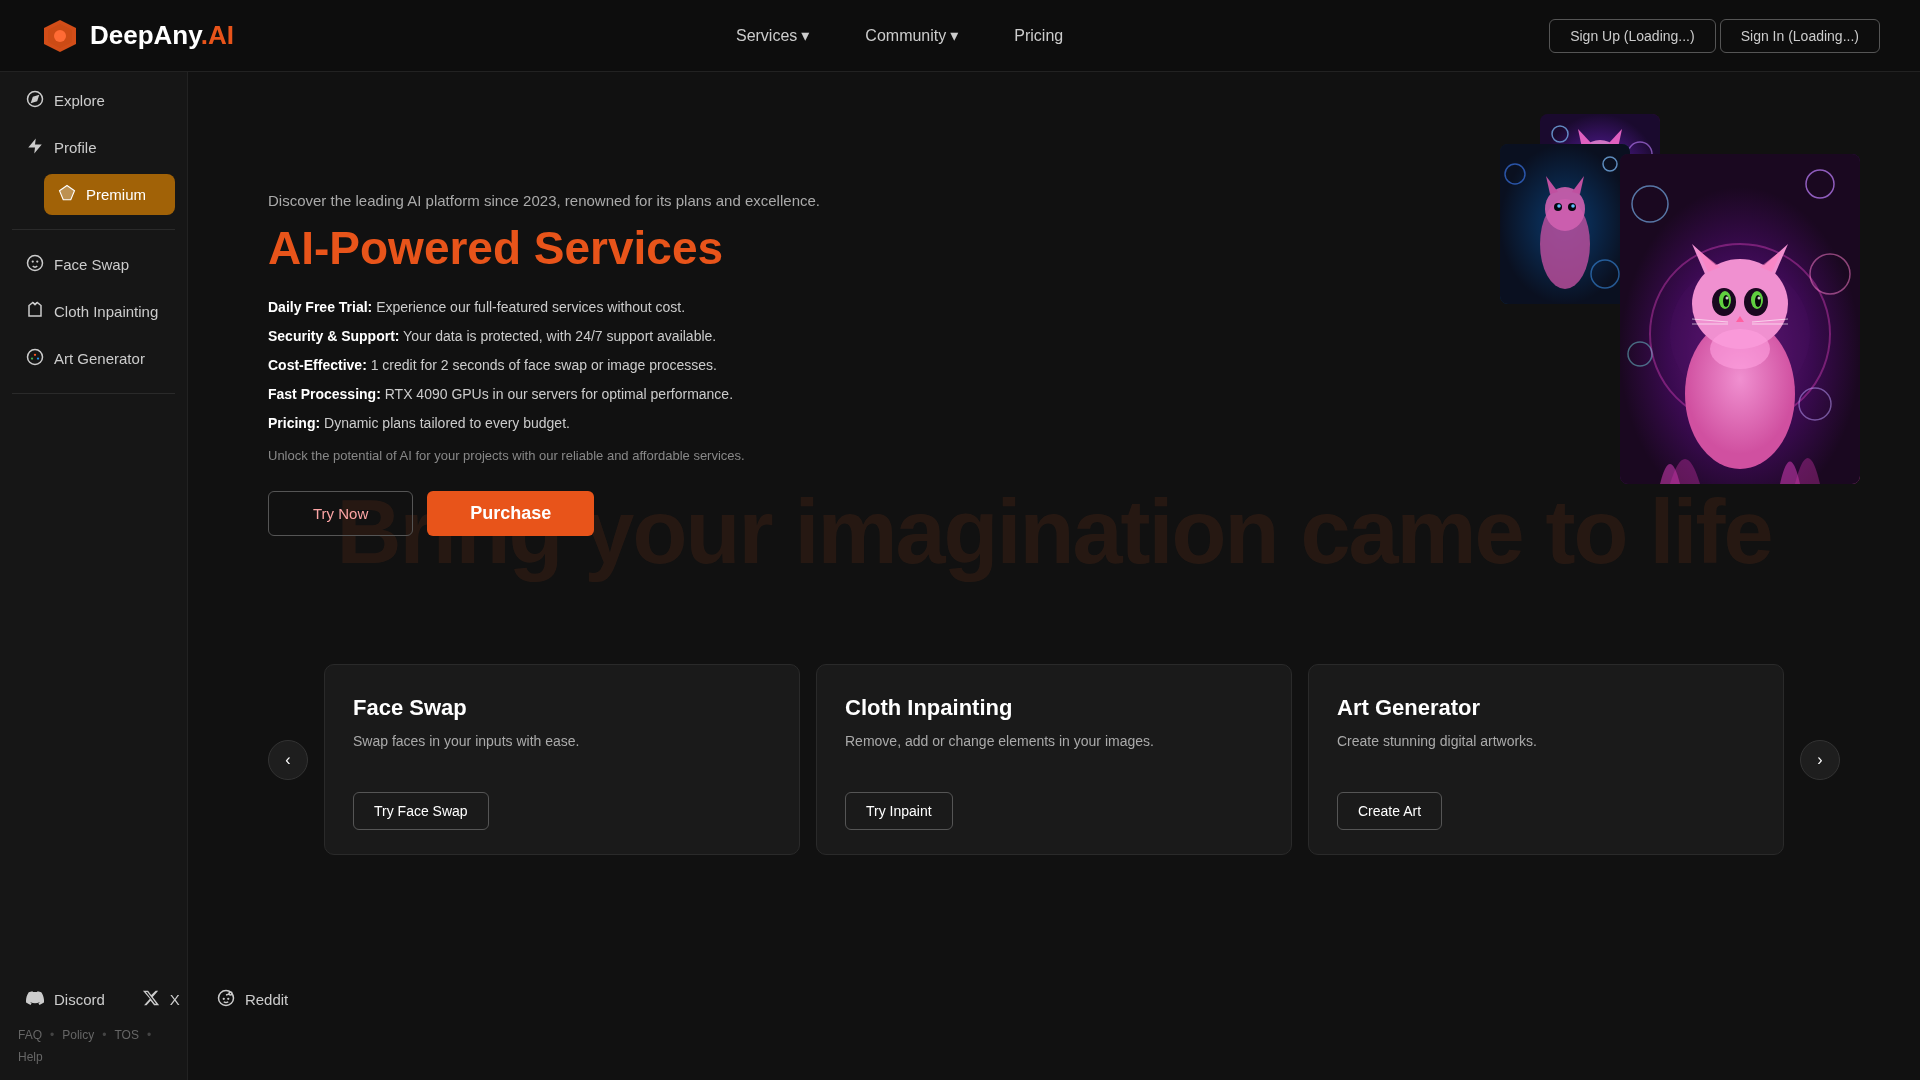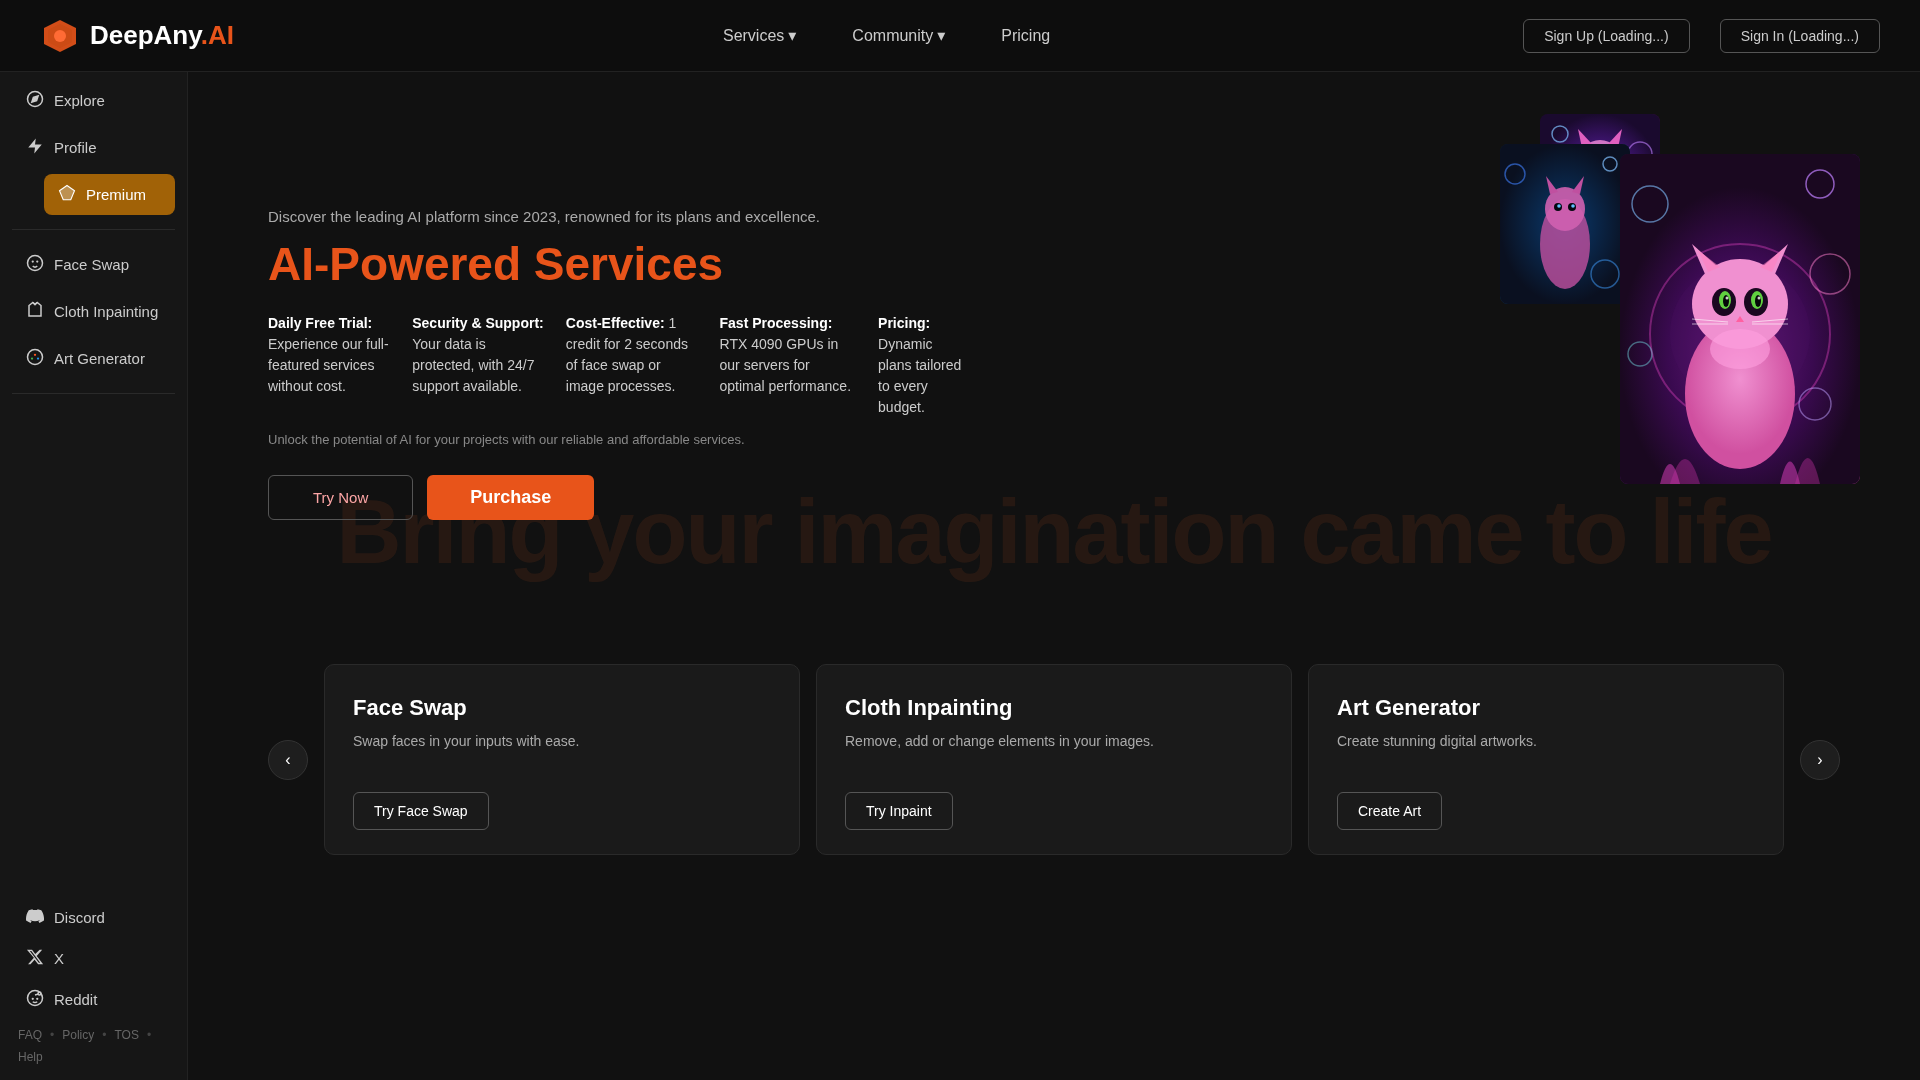--- a/index.html
+++ b/index.html
@@ -49,21 +49,21 @@
       color: #ccc;
       font-size: 16px;
       cursor: pointer;
       display: flex;
       align-items: center;
       gap: 4px;
       margin-left: 16px;
     }
     .header-actions {
       display: flex;
-      gap: 30px;
+      gap: 4px;
     }
     .btn-signup {
       background: transparent;
       border: 1px solid #555;
       color: #ccc;
       padding: 8px 20px;
       border-radius: 6px;
       cursor: pointer;
       font-size: 14px;
     }
@@ -125,22 +125,22 @@
       margin: 14px 0;
     }
     .sidebar-tools {
       display: flex;
       flex-direction: column;
       gap: 6px;
     }
     .sidebar-bottom {
       margin-top: auto;
       display: flex;
-      flex-direction: column;
-      gap: 0;
+      flex-direction: row;
+      gap: 9px;
     }
     .sidebar-footer {
       display: flex;
       gap: 8px;
       padding: 8px 6px 0;
       font-size: 12px;
       color: #666;
       flex-wrap: wrap;
     }
     .sidebar-footer span { cursor: pointer; }
@@ -186,22 +186,22 @@
     }
     .hero-title {
       font-size: 46px;
       font-weight: 800;
       color: #e8541a;
       margin-bottom: 24px;
       line-height: 1.1;
     }
     .hero-features {
       display: flex;
-      flex-direction: row;
-      gap: 20px;
+      flex-direction: column;
+      gap: 8px;
       margin-bottom: 14px;
     }
     .hero-feature {
       font-size: 14px;
       color: #ccc;
       line-height: 1.5;
     }
     .hero-feature strong {
       color: #fff;
       font-weight: 700;

